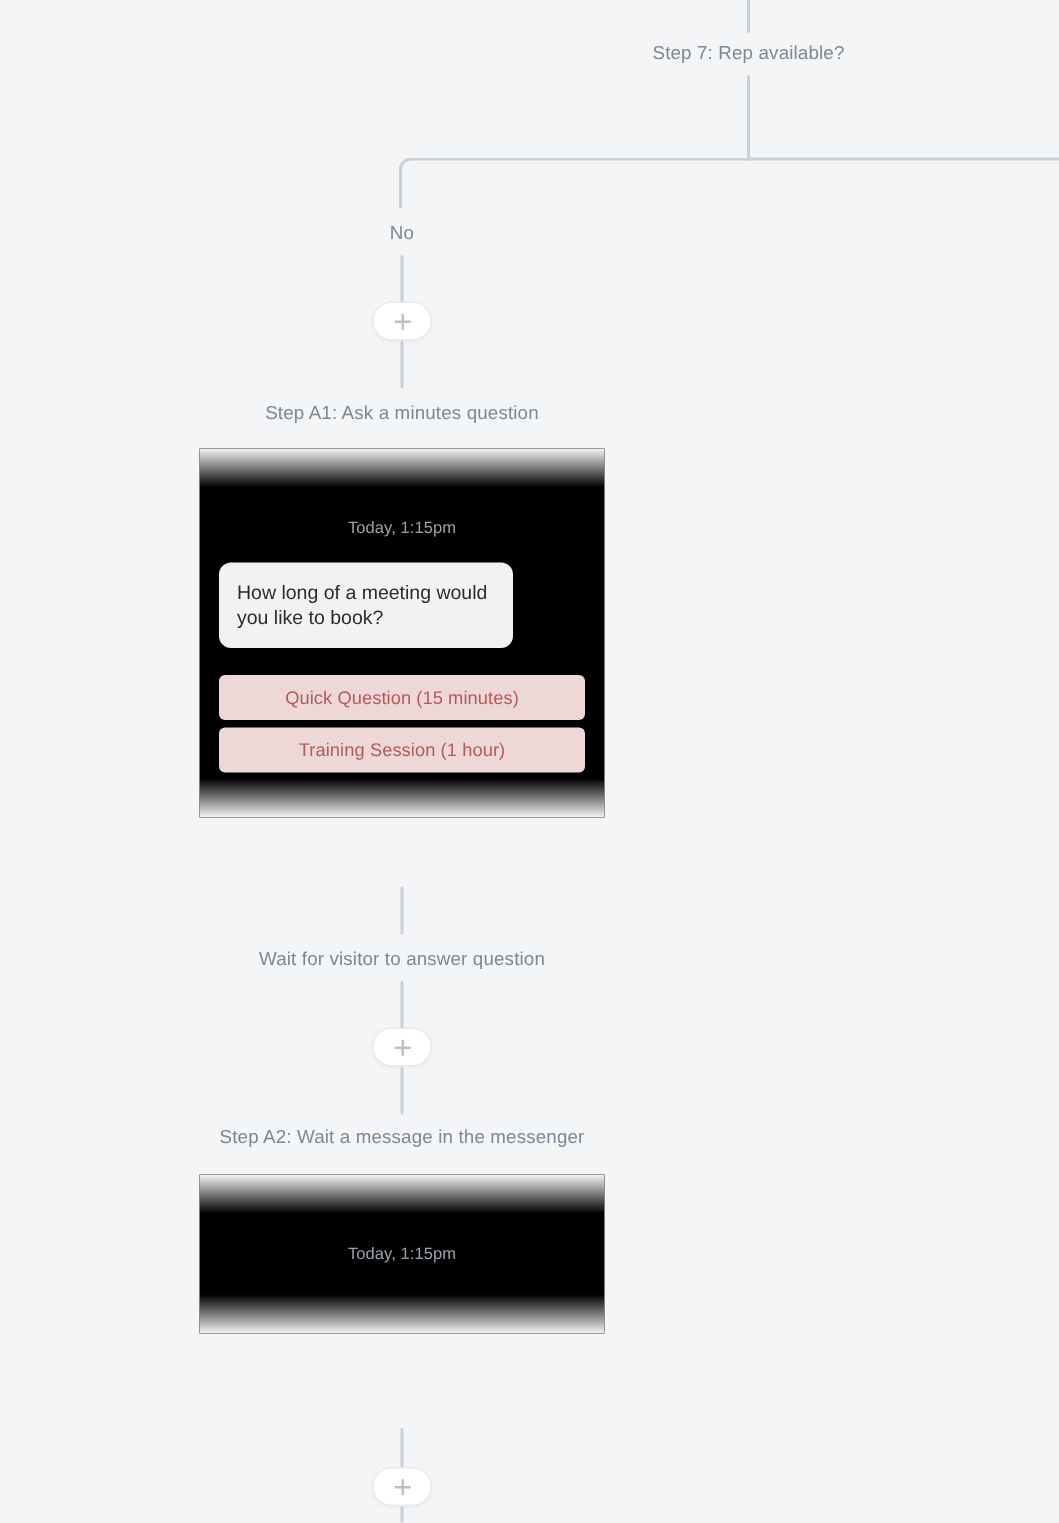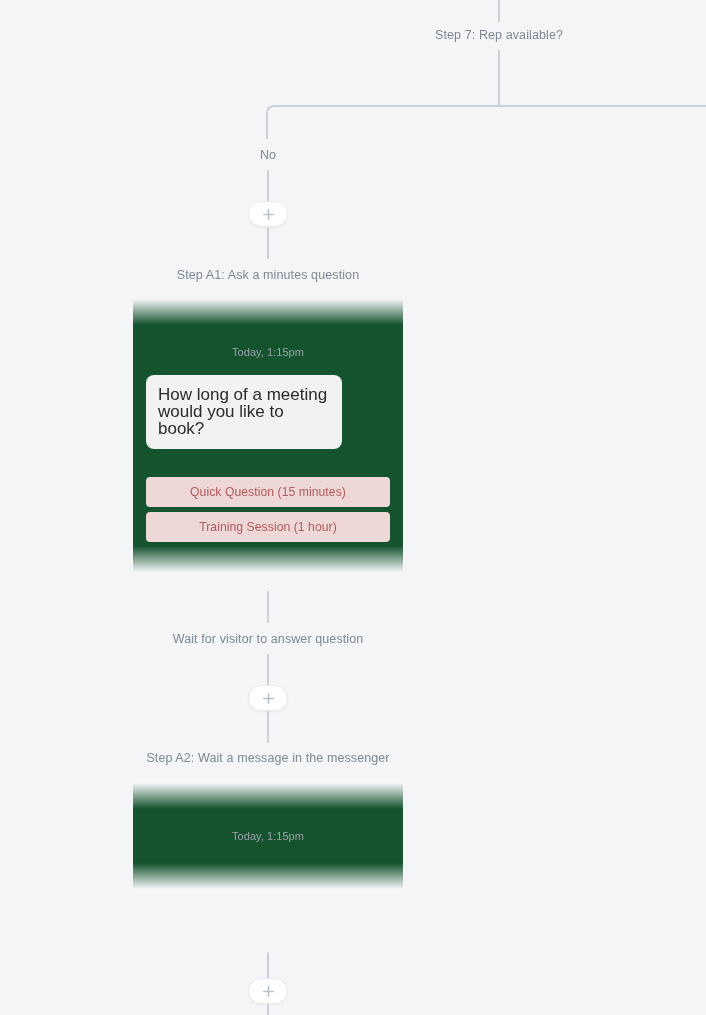--- a/index.html
+++ b/index.html
@@ -70,21 +70,21 @@
     box-sizing: border-box;
     cursor: pointer;
   }
   .plus-pill svg { display: block; }
 
   
   .card {
     position: absolute;
     width: 270px;
     transform: translateX(-50%);
-    background: #14532d;
+    background: #000000;
     box-sizing: border-box;
     overflow: hidden;
   }
   .card::before,
   .card::after {
     content: "";
     position: absolute;
     left: 0;
     right: 0;
     height: 26px;
@@ -110,27 +110,27 @@
     line-height: 14px;
     margin-top: 34px;
     margin-bottom: 16px;
     letter-spacing: 0.05px;
   }
   .bubble {
     background: #f2f2f2;
     border-radius: 8px;
     padding: 11px 12px 12px 12px;
     color: #2b2b2b;
-    font-size: 17px;
+    font-size: 13px;
     line-height: 17px;
     width: 196px;
     box-sizing: border-box;
   }
   .replies {
-    margin-top: 28px;
+    margin-top: 18px;
     display: flex;
     flex-direction: column;
     gap: 5px;
   }
   .reply {
     background: #eed7d7;
     color: #b45a5a;
     font-size: 12.2px;
     line-height: 16px;
     text-align: center;

